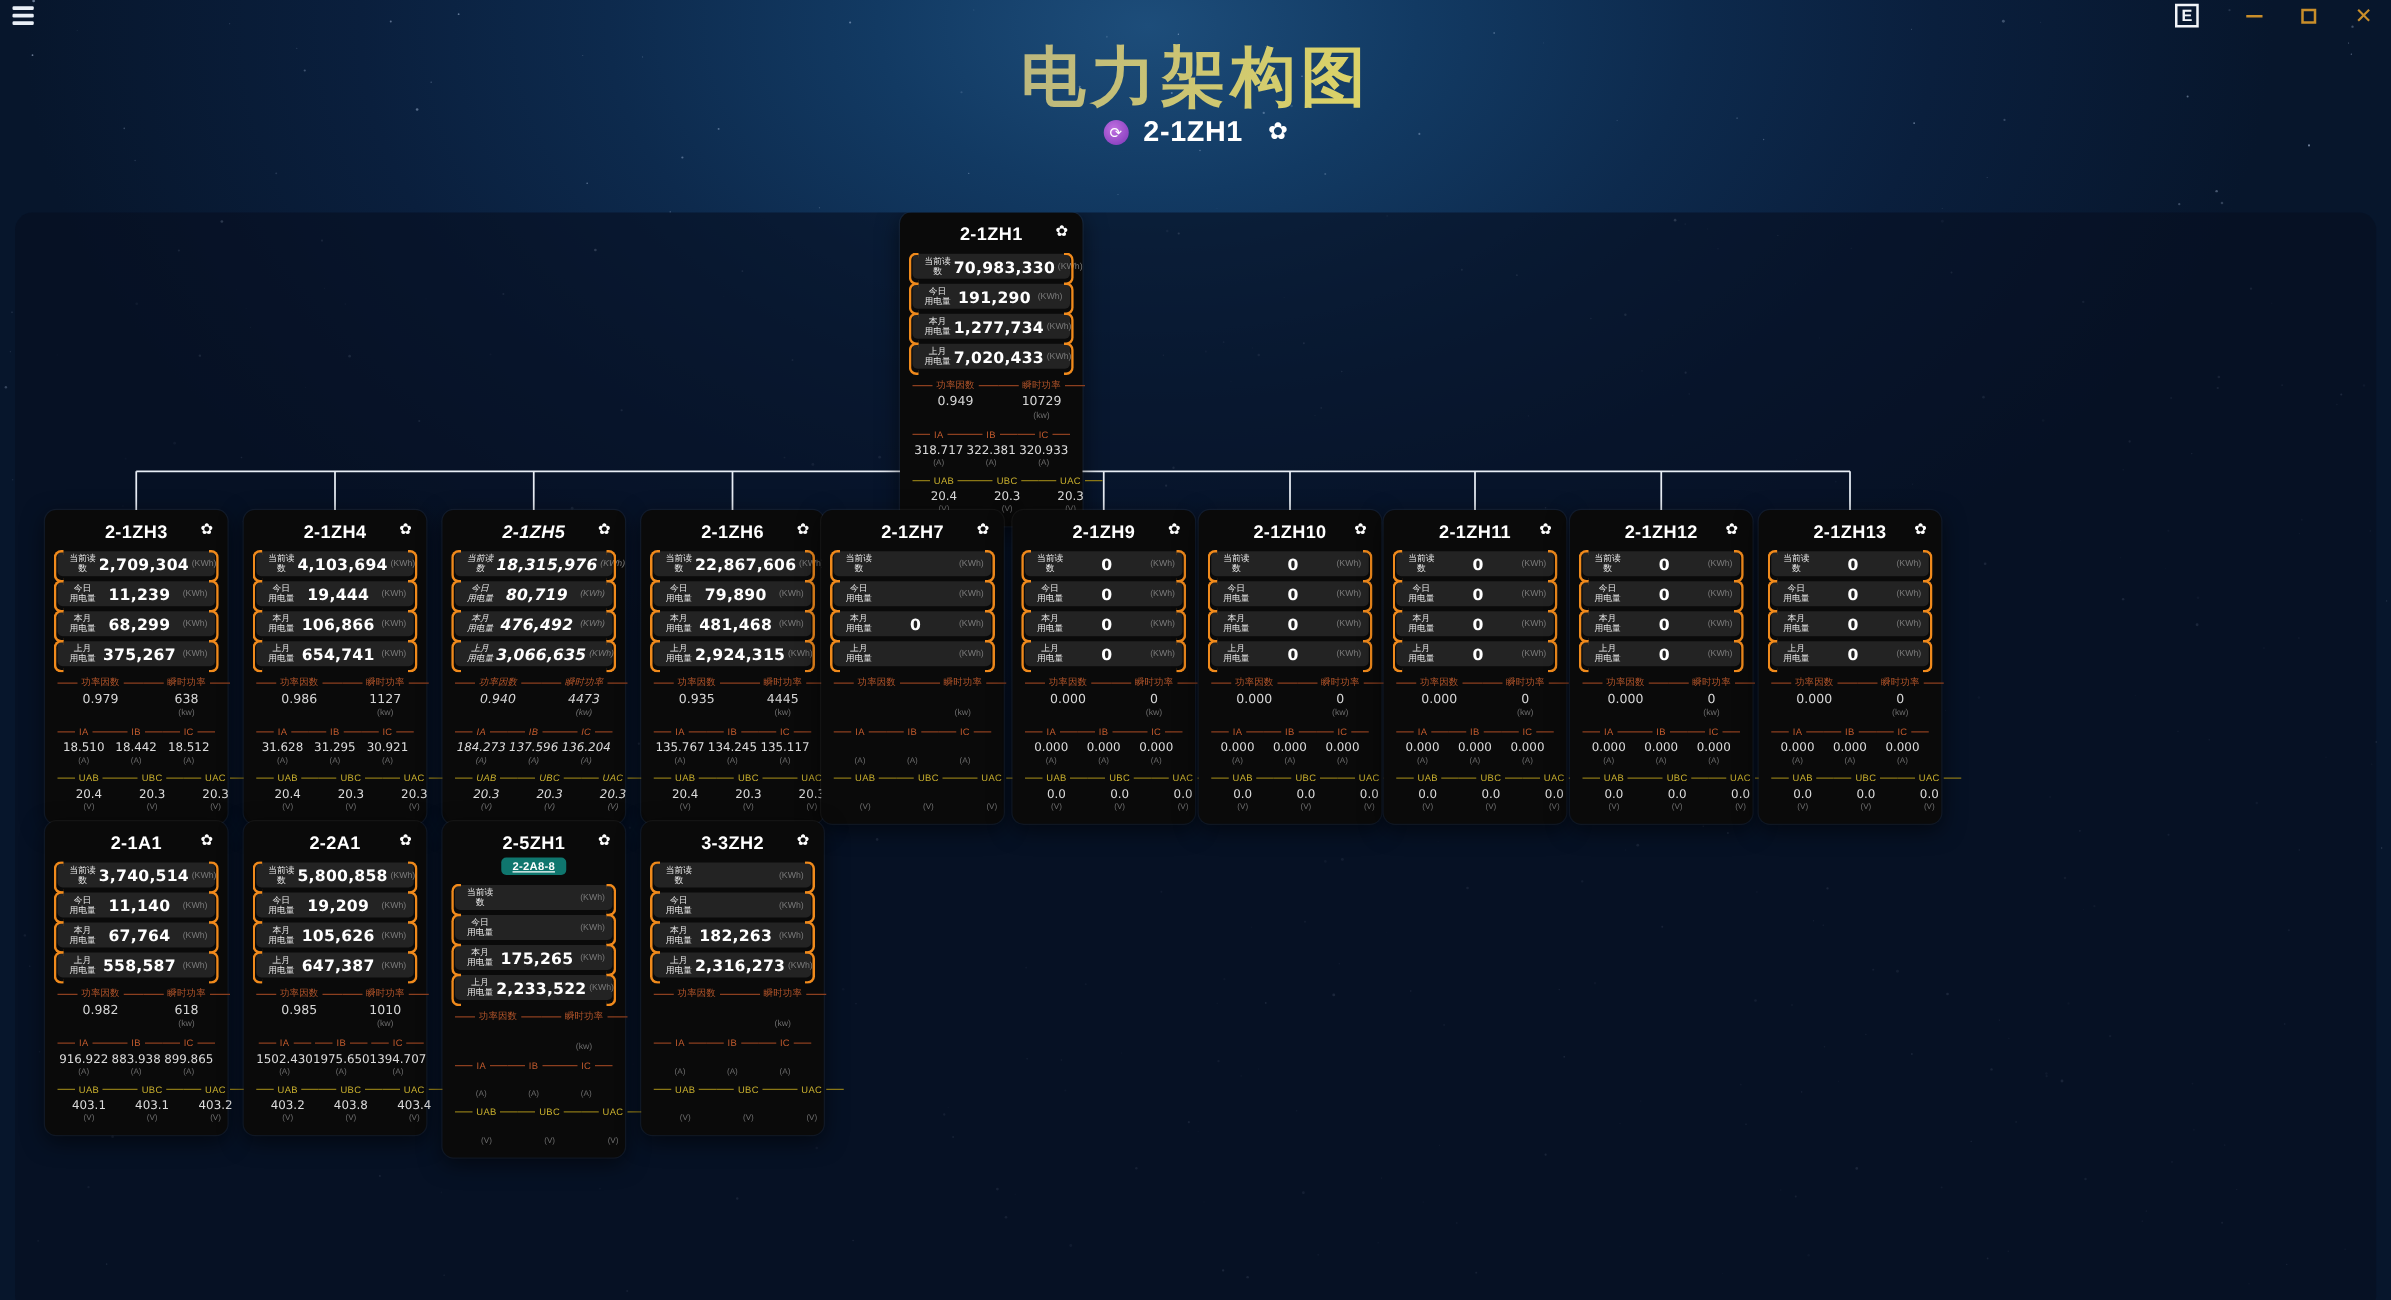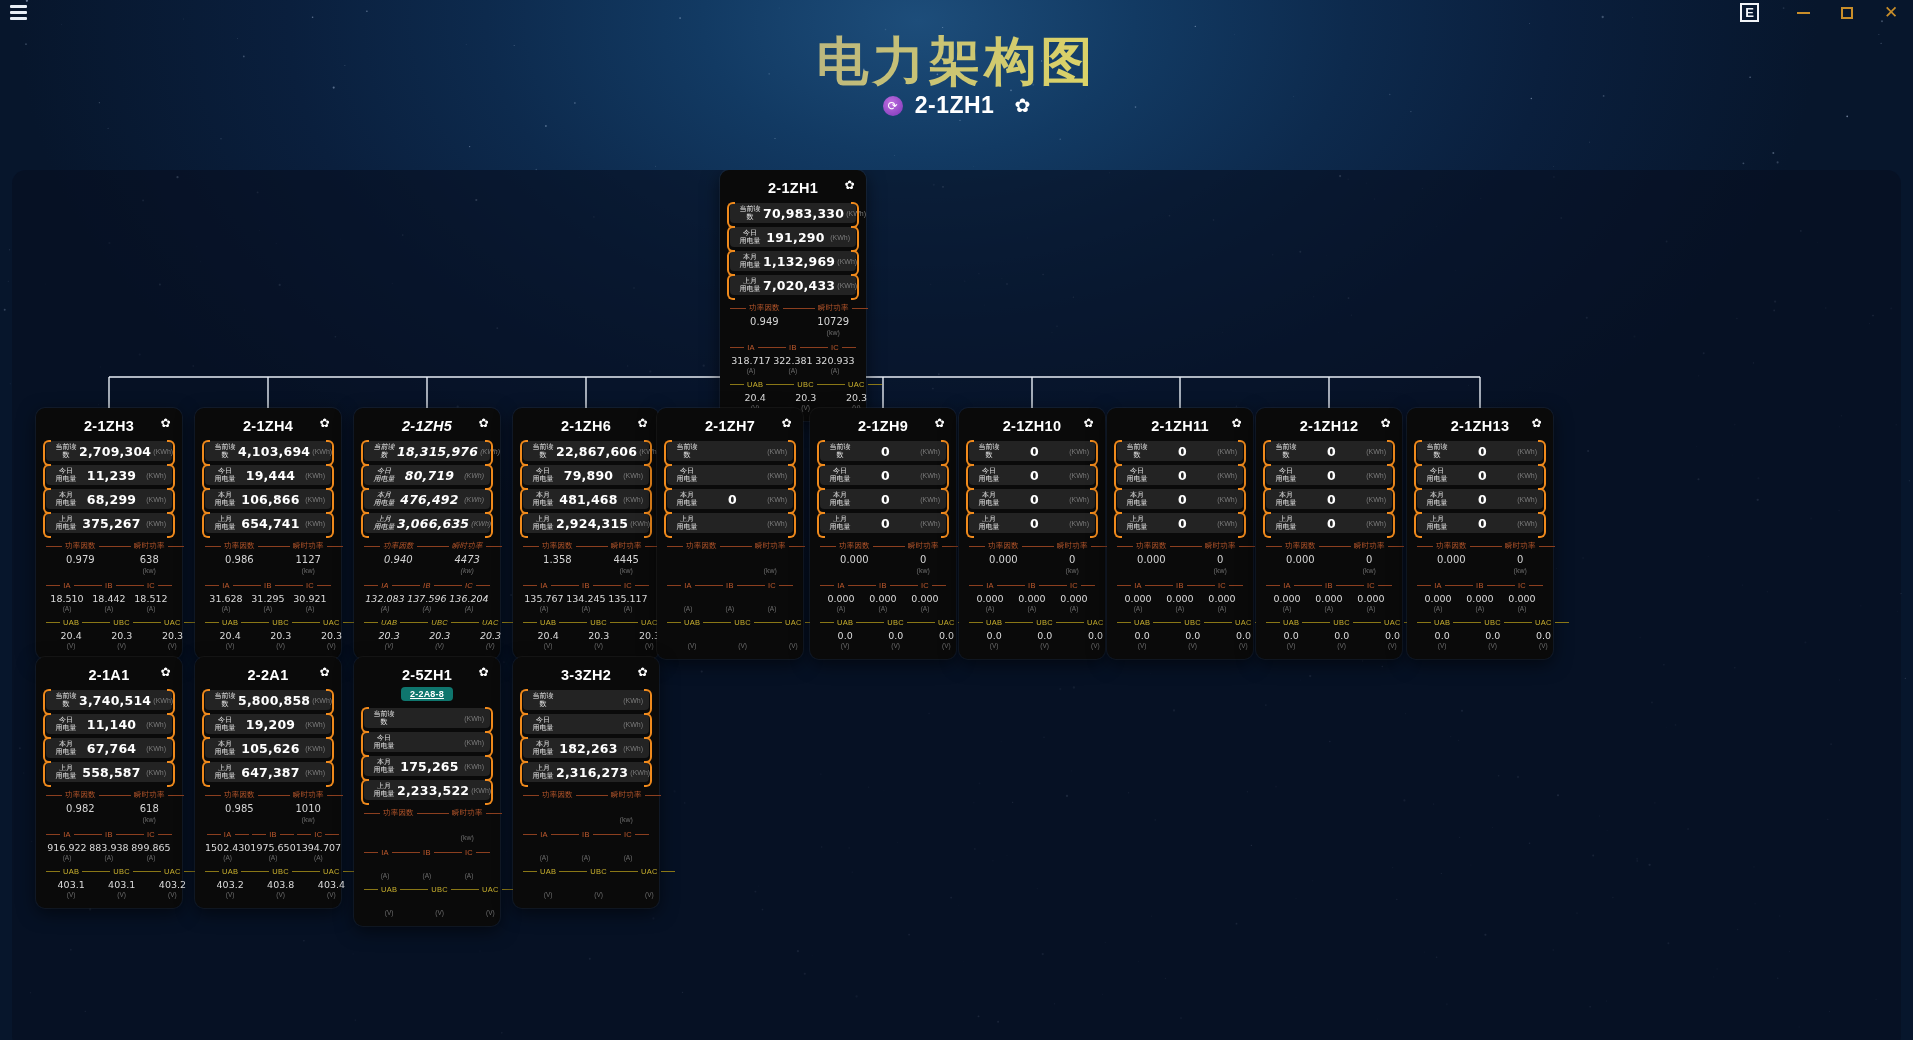--- a/index.html
+++ b/index.html
@@ -663,21 +663,21 @@
           </div>
           <div class="metric">
             <span class="m-label">今日
 用电量</span>
             <span class="m-value">191,290</span>
             <span class="m-unit">(KWh)</span>
           </div>
           <div class="metric">
             <span class="m-label">本月
 用电量</span>
-            <span class="m-value">1,132,969</span>
+            <span class="m-value">1,277,734</span>
             <span class="m-unit">(KWh)</span>
           </div>
           <div class="metric">
             <span class="m-label">上月
 用电量</span>
             <span class="m-value">7,020,433</span>
             <span class="m-unit">(KWh)</span>
           </div>
         </div>
         <div class="pf-row">
@@ -919,21 +919,21 @@
           </div>
           <div class="pf-col">
             <div class="pf-head"><span class="ln"></span>瞬时功率<span class="ln"></span></div>
             <div class="pf-val">4473</div>
             <div class="pf-unit">(kw)</div>
           </div>
         </div>
         <div class="tri curr">
           <div class="tri-col">
             <div class="tri-head"><span class="ln"></span>IA<span class="ln"></span></div>
-            <div class="tri-val">132.083</div>
+            <div class="tri-val">184.273</div>
             <div class="tri-unit">(A)</div>
           </div>
           <div class="tri-col">
             <div class="tri-head"><span class="ln"></span>IB<span class="ln"></span></div>
             <div class="tri-val">137.596</div>
             <div class="tri-unit">(A)</div>
           </div>
           <div class="tri-col">
             <div class="tri-head"><span class="ln"></span>IC<span class="ln"></span></div>
             <div class="tri-val">136.204</div>
@@ -984,21 +984,21 @@
           <div class="metric">
             <span class="m-label">上月
 用电量</span>
             <span class="m-value">2,924,315</span>
             <span class="m-unit">(KWh)</span>
           </div>
         </div>
         <div class="pf-row">
           <div class="pf-col">
             <div class="pf-head"><span class="ln"></span>功率因数<span class="ln"></span></div>
-            <div class="pf-val">1.358</div>
+            <div class="pf-val">0.935</div>
             <div class="pf-unit"></div>
           </div>
           <div class="pf-col">
             <div class="pf-head"><span class="ln"></span>瞬时功率<span class="ln"></span></div>
             <div class="pf-val">4445</div>
             <div class="pf-unit">(kw)</div>
           </div>
         </div>
         <div class="tri curr">
           <div class="tri-col">

